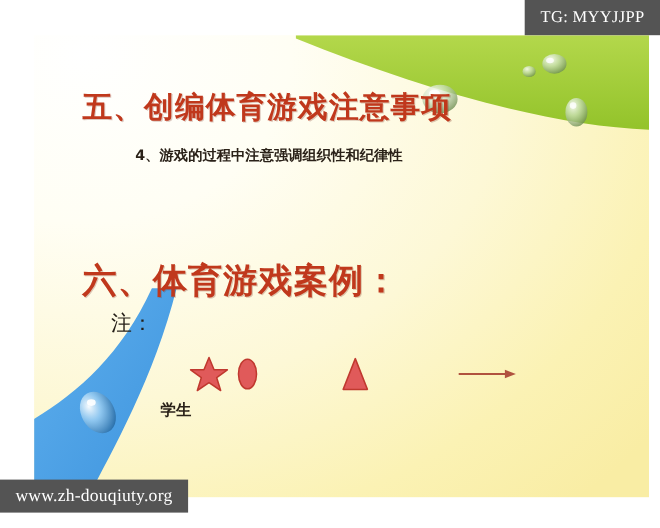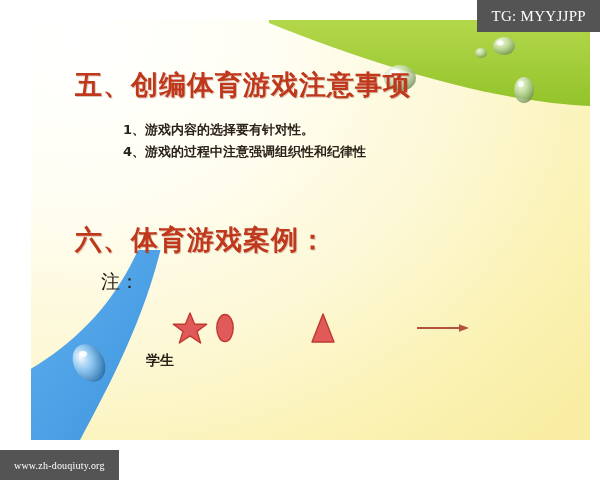--- a/index.html
+++ b/index.html
@@ -12,21 +12,21 @@
     height: 480px;
     position: relative;
     overflow: hidden;
     font-family: "DejaVu Sans", "Liberation Sans", sans-serif;
   }
 
   
   #slide {
     position: absolute;
     left: 31px;
-    top: 20px;
+    top: 32px;
     width: 559px;
     height: 420px;
     overflow: hidden;
     background:
       radial-gradient(120% 130% at 8% 4%, #ffffff 0%, #fffef4 28%, #fdf8d6 58%, #fbf2b4 82%, #f9eda4 100%);
   }
 
   
   #green-wedge {
     position: absolute;
@@ -66,21 +66,21 @@
     white-space: nowrap;
   }
   #heading-five {
     left: 44px;
     top: 47px;
     font-size: 27px;
   }
   #heading-six {
     left: 44px;
     top: 202px;
-    font-size: 27px;
+    font-size: 31px;
   }
 
   #bullet-list {
     position: absolute;
     left: 92px;
     top: 99px;
     margin: 0;
     padding: 0;
     list-style: none;
   }
@@ -149,24 +149,24 @@
   #tg-badge {
     right: 0;
     top: 0;
     height: 32px;
     padding: 0 14px;
     font-size: 15px;
     letter-spacing: 0.3px;
   }
   #site-watermark {
     left: 0;
-    bottom: 0;
+    bottom: 14px;
     height: 30px;
     padding: 0 14px;
-    font-size: 10px;
+    font-size: 16px;
     letter-spacing: 0.2px;
   }
 </style>
 </head>
 <body>
 
 <div id="slide">
 
   <svg id="green-wedge" viewBox="0 0 559 150" preserveAspectRatio="none">
     <defs>
@@ -211,23 +211,20 @@
     <ellipse cx="58" cy="113" rx="15" ry="20" fill="url(#blueDropGrad)" transform="rotate(-30 58 113)"></ellipse>
     <ellipse cx="52" cy="104" rx="4" ry="3" fill="#ffffff" opacity="0.9"></ellipse>
   </svg>
 
   <div class="content">
 
     <div class="heading" id="heading-five">五、创编体育游戏注意事项</div>
 
     <ul id="bullet-list">
       <li>
-        <span class="bullet-num">1、</span><span>游戏内容的选择要有针对性。</span>
-      </li>
-      <li>
         <span class="bullet-num">4、</span><span>游戏的过程中注意强调组织性和纪律性</span>
       </li>
     </ul>
 
     <div class="heading" id="heading-six">六、体育游戏案例：</div>
 
     <div id="note-label">注：</div>
 
     <div id="legend">
 

